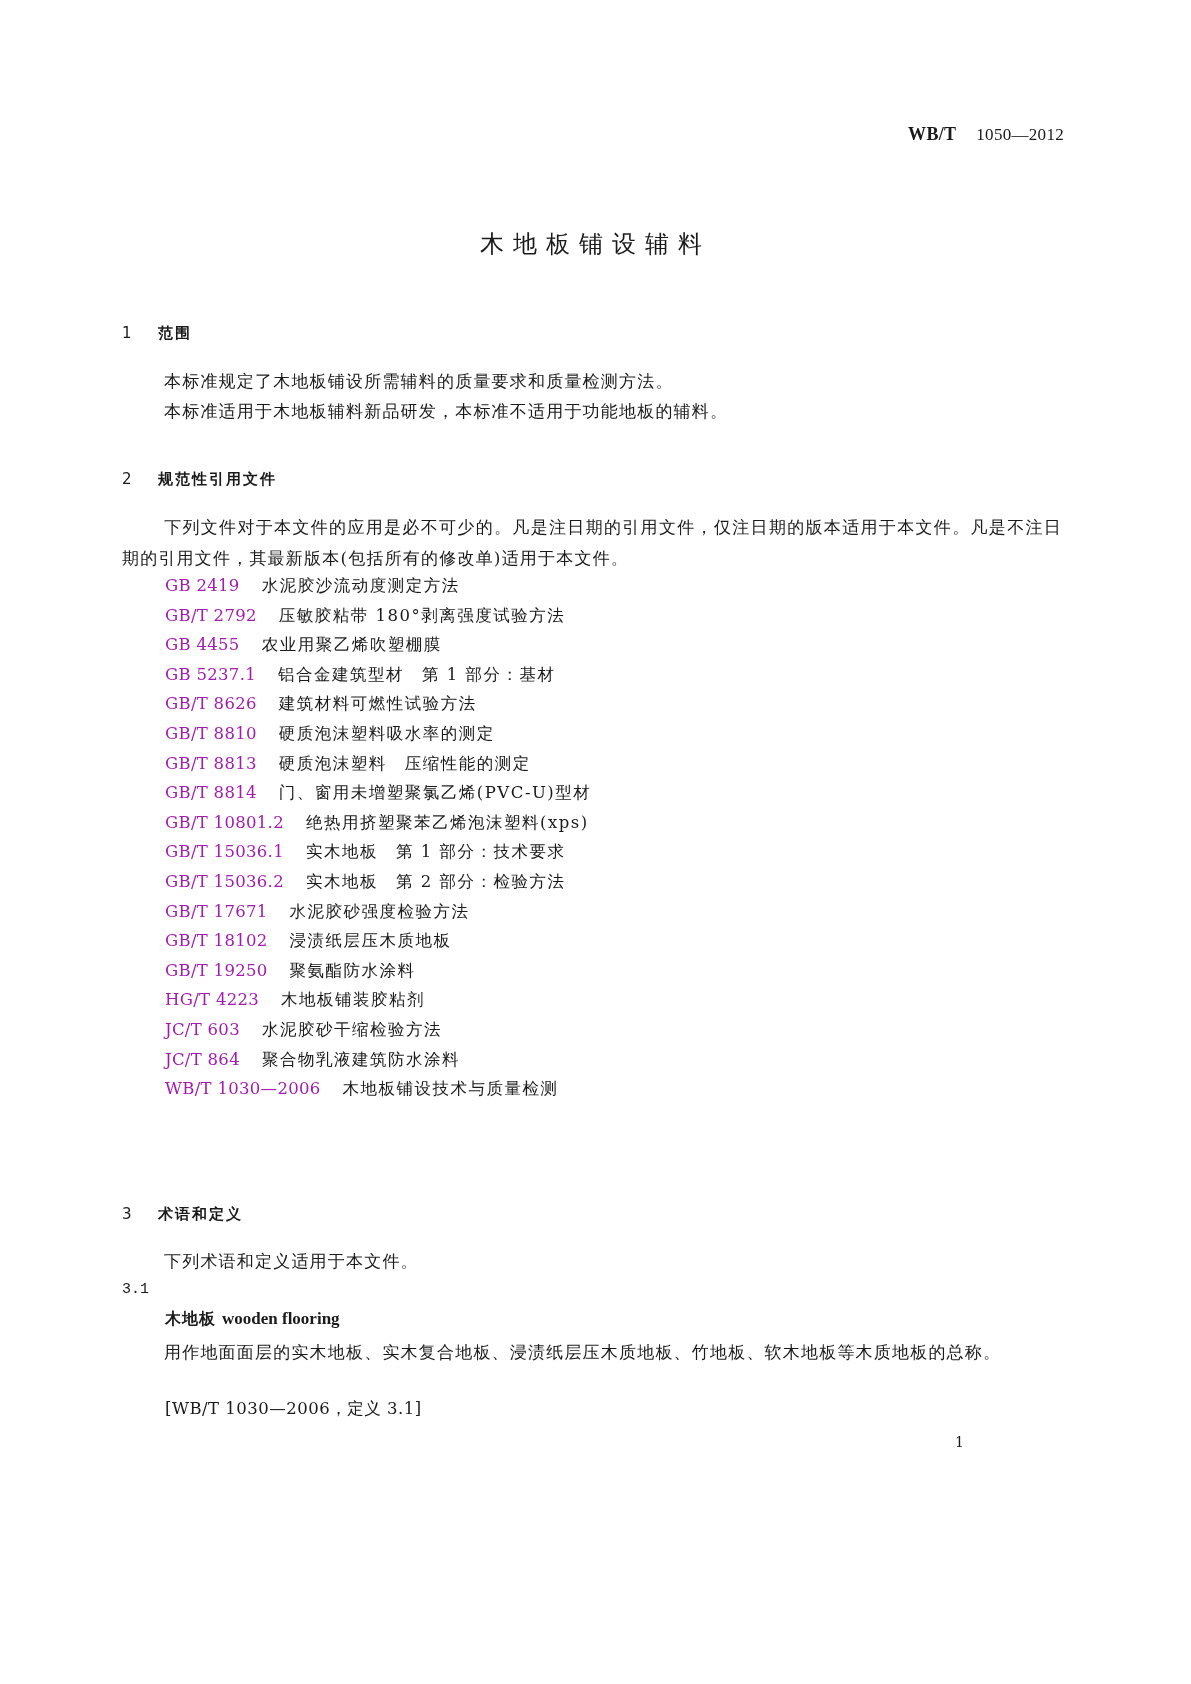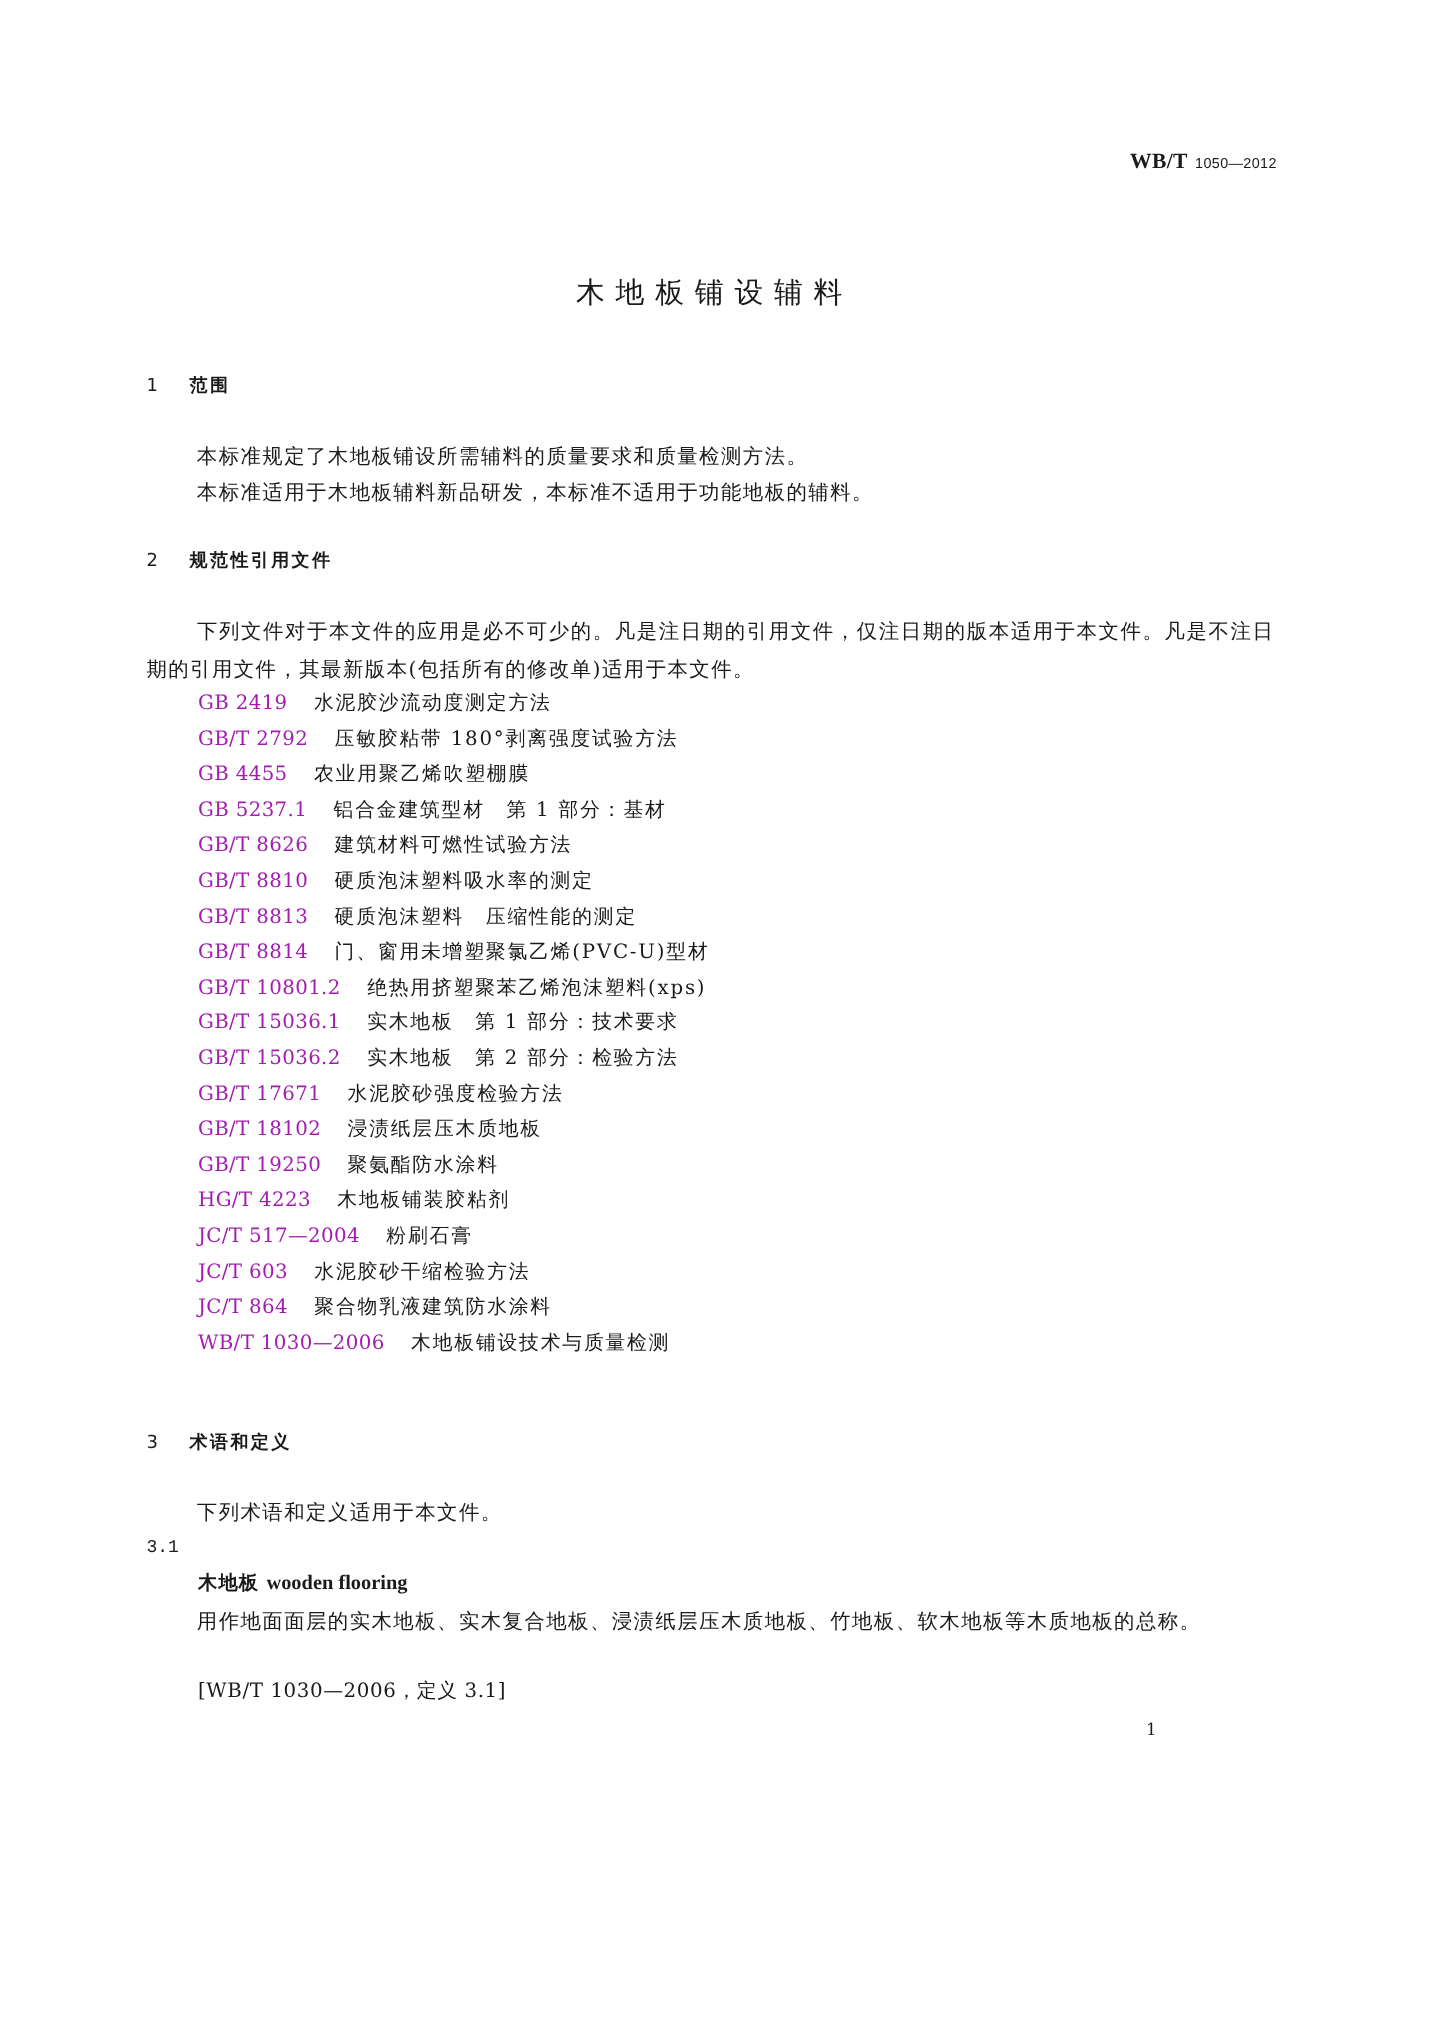--- a/index.html
+++ b/index.html
@@ -10,38 +10,38 @@
       font-family: "DejaVu Serif", "Liberation Serif", serif;
       overflow: hidden;
     }
     .page { position: absolute; left: 0; top: 0; width: 1191px; height: 1684px; }
 
     .std-code {
       position: absolute; right: 127px; top: 124px;
       font-size: 17px; letter-spacing: 0.3px;
     }
     .std-code .std-prefix { font-family: "Liberation Serif", serif; font-weight: bold; font-size: 18px; }
-    .std-code .std-num { font-family: Liberation Sans, sans-serif; font-size: 12px; margin-left: 6px; }
+    .std-code .std-num { font-family: Liberation Serif, serif; font-size: 17px; margin-left: 20px; }
 
     .doc-title {
       position: absolute; left: 0; width: 1191px; top: 228px;
       text-align: center;
       font-family: "DejaVu Sans", sans-serif;
       font-size: 24px; letter-spacing: 9px;
       font-weight: normal;
     }
 
     .section-heading {
       position: absolute; left: 122px;
       font-family: "DejaVu Sans", sans-serif;
       font-size: 15px; font-weight: bold;
       display: flex; align-items: baseline;
     }
     .section-heading .sec-num { width: 36px; font-weight: normal; }
-    .section-heading .sec-title { letter-spacing: 2px; }
+    .section-heading .sec-title { letter-spacing: 2px; margin-top: 12px; }
 
     .para {
       position: absolute; left: 122px; width: 940px;
       font-size: 17px; line-height: 31px;
       letter-spacing: 1.2px;
       text-align: justify;
     }
     .para .indent { display: inline-block; width: 42px; }
 
     .ref-list {
@@ -107,21 +107,20 @@
     <li><span class="ref-code">GB/T 8810</span><span class="ref-gap"></span><span class="ref-title">硬质泡沫塑料吸水率的测定</span></li>
     <li><span class="ref-code">GB/T 8813</span><span class="ref-gap"></span><span class="ref-title">硬质泡沫塑料　压缩性能的测定</span></li>
     <li><span class="ref-code">GB/T 8814</span><span class="ref-gap"></span><span class="ref-title">门、窗用未增塑聚氯乙烯(PVC-U)型材</span></li>
     <li><span class="ref-code">GB/T 10801.2</span><span class="ref-gap"></span><span class="ref-title">绝热用挤塑聚苯乙烯泡沫塑料(xps)</span></li>
     <li><span class="ref-code">GB/T 15036.1</span><span class="ref-gap"></span><span class="ref-title">实木地板　第 1 部分：技术要求</span></li>
     <li><span class="ref-code">GB/T 15036.2</span><span class="ref-gap"></span><span class="ref-title">实木地板　第 2 部分：检验方法</span></li>
     <li><span class="ref-code">GB/T 17671</span><span class="ref-gap"></span><span class="ref-title">水泥胶砂强度检验方法</span></li>
     <li><span class="ref-code">GB/T 18102</span><span class="ref-gap"></span><span class="ref-title">浸渍纸层压木质地板</span></li>
     <li><span class="ref-code">GB/T 19250</span><span class="ref-gap"></span><span class="ref-title">聚氨酯防水涂料</span></li>
     <li><span class="ref-code">HG/T 4223</span><span class="ref-gap"></span><span class="ref-title">木地板铺装胶粘剂</span></li>
-    <li><span class="ref-code">JC/T 517—2004</span><span class="ref-gap"></span><span class="ref-title">粉刷石膏</span></li>
     <li><span class="ref-code">JC/T 603</span><span class="ref-gap"></span><span class="ref-title">水泥胶砂干缩检验方法</span></li>
     <li><span class="ref-code">JC/T 864</span><span class="ref-gap"></span><span class="ref-title">聚合物乳液建筑防水涂料</span></li>
     <li><span class="ref-code">WB/T 1030—2006</span><span class="ref-gap"></span><span class="ref-title">木地板铺设技术与质量检测</span></li>
   </ul>
 
   <div class="section-heading" style="top:1193px;">
     <span class="sec-num">3</span>
     <span class="sec-title">术语和定义</span>
   </div>
   <p class="para" style="top:1246px;"><span class="indent"></span><span>下列术语和定义适用于本文件。</span></p>

